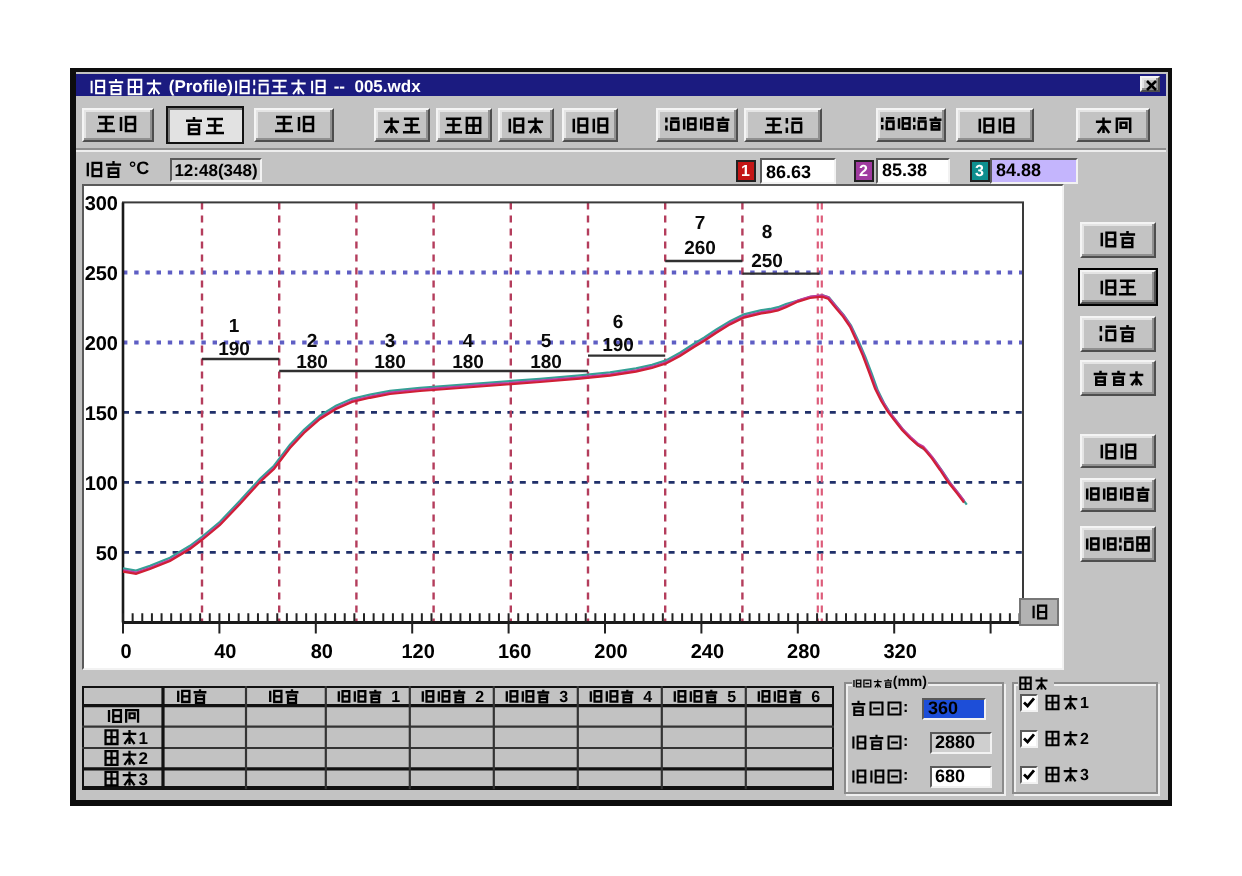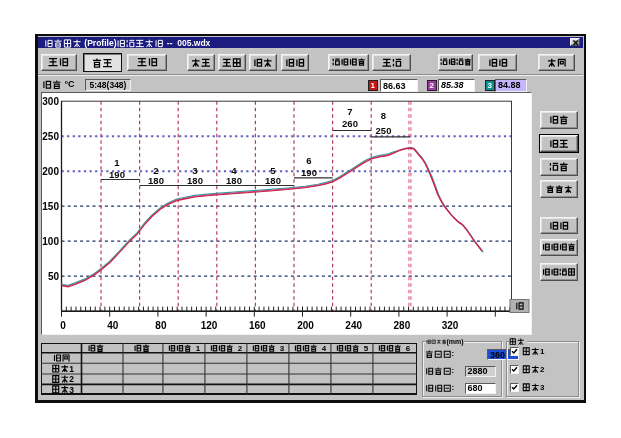--- a/index.html
+++ b/index.html
@@ -203,38 +203,38 @@
 <div style="position:absolute;left:38px;top:74px;width:545px;height:1px;background:#8f8f8f;box-shadow:0 1px 0 #ededed;"></div>
 <div class="t" style="left:42px;top:79px;font-size:9px"><svg width="20" height="9.5" viewBox="0 0 21.05 10" style="display:inline-block;vertical-align:middle" fill="none" stroke="#000" stroke-width="1.21">
       <g transform="translate(0.00,0)">
         <path d="M2,1.5 V8.5 M4.5,1.5 H9 V8.5 H4.5 Z M4.5,5 H9"></path>
       </g>
       <g transform="translate(10.53,0)">
         <path d="M1,2.4 H9 M5,0.5 V2.4 M2.5,4.4 H7.5 V9 H2.5 Z M2.5,6.7 H7.5"></path>
       </g>
     </svg> <span style="font-size:9px">°C</span></div>
 <div style="position:absolute;left:85px;top:78.5px;width:46px;height:12.5px;border-top:1px solid #5a5a5a;border-left:1px solid #5a5a5a;border-right:1px solid #f2f2f2;border-bottom:1px solid #f2f2f2;background:#cccccc;display:flex;align-items:center;justify-content:center;">
-    <span class="t" style="position:static;font-size:8.5px">5:48(348)</span>
+    <span class="t" style="position:static;font-size:8.5px">12:48(348)</span>
   </div>
 <div style="position:absolute;left:368px;top:80px;width:9.5px;height:10.5px;background:#c41616;border:1px solid #222;display:flex;align-items:center;justify-content:center;">
     <span style="color:#fff;font-size:8px;font-weight:bold;font-family:'Liberation Sans'">1</span>
   </div>
 <div style="position:absolute;left:380px;top:79px;width:37.5px;height:12.5px;border-top:1px solid #5a5a5a;border-left:1px solid #5a5a5a;border-right:1px solid #f2f2f2;border-bottom:1px solid #f2f2f2;background:#fff;display:flex;align-items:flex-end;">
     <span class="t" style="position:static;font-size:9px;padding-left:2px">86.63</span>
   </div>
 <div style="position:absolute;left:427px;top:80px;width:9.5px;height:10.5px;background:#a03aa0;border:1px solid #222;display:flex;align-items:center;justify-content:center;">
     <span style="color:#fff;font-size:8px;font-weight:bold;font-family:'Liberation Sans'">2</span>
   </div>
-<div style="position:absolute;left:438px;top:79px;width:37px;height:12.5px;border-top:1px solid #5a5a5a;border-left:1px solid #5a5a5a;border-right:1px solid #f2f2f2;border-bottom:1px solid #f2f2f2;background:#fff;display:flex;align-items:center;font-style:italic;">
+<div style="position:absolute;left:438px;top:79px;width:37px;height:12.5px;border-top:1px solid #5a5a5a;border-left:1px solid #5a5a5a;border-right:1px solid #f2f2f2;border-bottom:1px solid #f2f2f2;background:#fff;display:flex;align-items:center;">
     <span class="t" style="position:static;font-size:9px;padding-left:2px">85.38</span>
   </div>
 <div style="position:absolute;left:485px;top:80px;width:9.5px;height:10.5px;background:#0e8f8f;border:1px solid #222;display:flex;align-items:center;justify-content:center;">
     <span style="color:#fff;font-size:8px;font-weight:bold;font-family:'Liberation Sans'">3</span>
   </div>
-<div style="position:absolute;left:495px;top:79px;width:32px;height:12.5px;border-top:1px solid #5a5a5a;border-left:1px solid #5a5a5a;border-right:1px solid #f2f2f2;border-bottom:1px solid #f2f2f2;background:#c4b5fd;display:flex;align-items:center;">
+<div style="position:absolute;left:495px;top:79px;width:44px;height:12.5px;border-top:1px solid #5a5a5a;border-left:1px solid #5a5a5a;border-right:1px solid #f2f2f2;border-bottom:1px solid #f2f2f2;background:#c4b5fd;display:flex;align-items:center;">
     <span class="t" style="position:static;font-size:9px;padding-left:2px">84.88</span>
   </div>
 <div style="position:absolute;left:41px;top:92px;width:491px;height:243px;background:#fff;border-top:1px solid #5a5a5a;border-left:1px solid #5a5a5a;border-right:1px solid #f2f2f2;border-bottom:1px solid #f2f2f2;"></div>
 <svg style="position:absolute;left:41px;top:92px" width="491" height="243" viewBox="0 0 491 243">
     <line x1="20.5" y1="44.2" x2="470.5" y2="44.2" stroke="#5e5ec4" stroke-width="2" stroke-dasharray="2.2,3.4"></line>
     <line x1="20.5" y1="79.2" x2="470.5" y2="79.2" stroke="#5e5ec4" stroke-width="2" stroke-dasharray="2.2,3.4"></line>
     <line x1="20.5" y1="114.2" x2="470.5" y2="114.2" stroke="#20306a" stroke-width="1.3" stroke-dasharray="3,3.2"></line>
     <line x1="20.5" y1="149.2" x2="470.5" y2="149.2" stroke="#20306a" stroke-width="1.3" stroke-dasharray="3,3.2"></line>
     <line x1="20.5" y1="184.2" x2="470.5" y2="184.2" stroke="#20306a" stroke-width="1.3" stroke-dasharray="3,3.2"></line>
     <line x1="60" y1="9.2" x2="60" y2="219.2" stroke="#b43d5c" stroke-width="1.2" stroke-dasharray="3.5,3"></line>
@@ -434,21 +434,21 @@
       </g>
       <g transform="translate(10.59,0)">
         <path d="M1.5,1.5 H8.5 V8.5 H1.5 Z M3,5 H7"></path>
       </g>
       <g transform="translate(21.18,0)">
         <path d="M1.5,1.5 H8.5 V8.5 H1.5 Z M3,5 H7"></path>
       </g>
     </svg>
     <span class="t" style="position:static;font-size:8px">:</span>
   </div>
-<div style="position:absolute;left:487px;top:348.5px;width:31.5px;height:11.6px;border-top:1px solid #5a5a5a;border-left:1px solid #5a5a5a;border-right:1px solid #f2f2f2;border-bottom:1px solid #f2f2f2;background:#1d4ed8;display:flex;align-items:flex-start;">
+<div style="position:absolute;left:461px;top:348.5px;width:31.5px;height:11.6px;border-top:1px solid #5a5a5a;border-left:1px solid #5a5a5a;border-right:1px solid #f2f2f2;border-bottom:1px solid #f2f2f2;background:#1d4ed8;display:flex;align-items:center;">
     <span class="t" style="position:static;font-size:9px;padding-left:2px">360</span>
   </div>
 <div style="position:absolute;left:424.5px;top:366.3px;display:flex;align-items:center">
     <svg width="27" height="8.5" viewBox="0 0 31.76 10" style="display:inline-block;vertical-align:middle" fill="none" stroke="#000" stroke-width="1.24">
       <g transform="translate(0.00,0)">
         <path d="M2,1.5 V8.5 M4.5,1.5 H9 V8.5 H4.5 Z M4.5,5 H9"></path>
       </g>
       <g transform="translate(10.59,0)">
         <path d="M1,2.4 H9 M5,0.5 V2.4 M2.5,4.4 H7.5 V9 H2.5 Z M2.5,6.7 H7.5"></path>
       </g>

